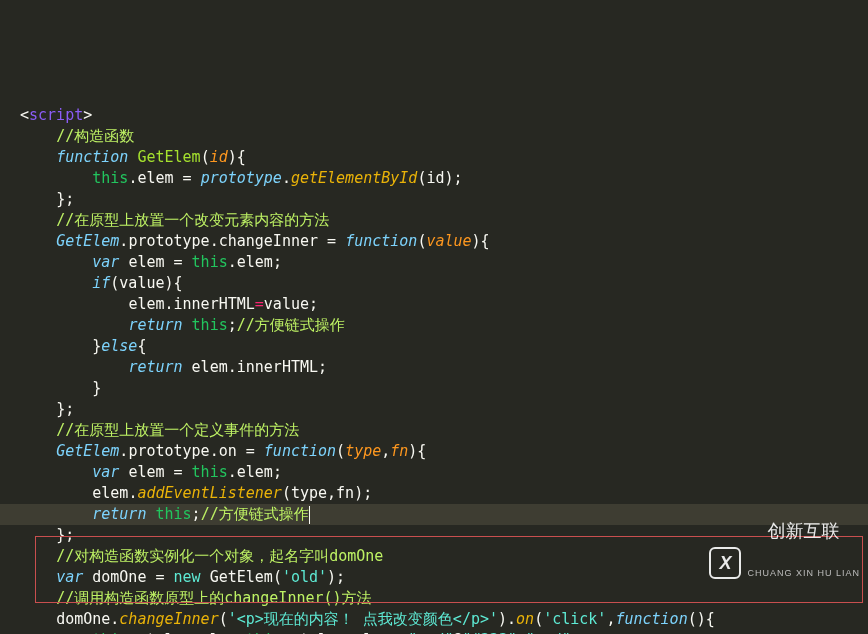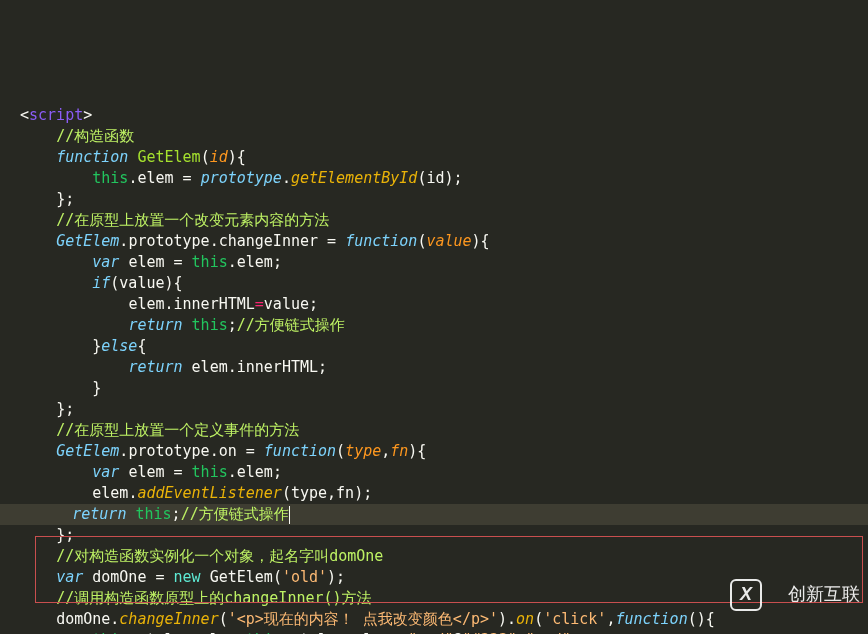--- a/index.html
+++ b/index.html
@@ -21,27 +21,28 @@
 .tag { color: #8b5cf6; }
 .comment { color: #bef264; }
 .keyword { color: #7dd3fc; font-style: italic; }
 .func-dec { color: #a6e22e; }
 .param { color: #fd971f; font-style: italic; }
 .this { color: #22c55e; }
 .punc { color: #f8f8f2; }
 .prop { color: #eab308; font-style: italic; }
 .op { color: #f92672; }
 .white { color: #f8f8f2; text-align: right; }
-.string { color: #fdba74; margin-top: 35px; }
+.string { color: #5eead4; margin-top: 35px; }
 .new { color: #5eead4; }
 .angle { color: #f8f8f2; }
 
 .highlight-line {
   background-color: #3e3d32;
   margin-left: -20px;
+  padding-left: 20px;
   width: calc(100% + 20px);
   position: relative;
 }
 .cursor {
   position: absolute;
   width: 1px;
   height: 18px;
   background-color: #f8f8f2;
   top: 2px;
 }
@@ -119,17 +120,18 @@
     
 
 </div>
 
 <div class="red-box"></div>
 
 <div class="watermark">
   <div class="logo">X</div>
   <div>
     <span>创新互联</span>
+    <span class="sub">CHUANG XIN HU LIAN</span>
   </div>
 </div>
 
 
 
 
 </body></html>

